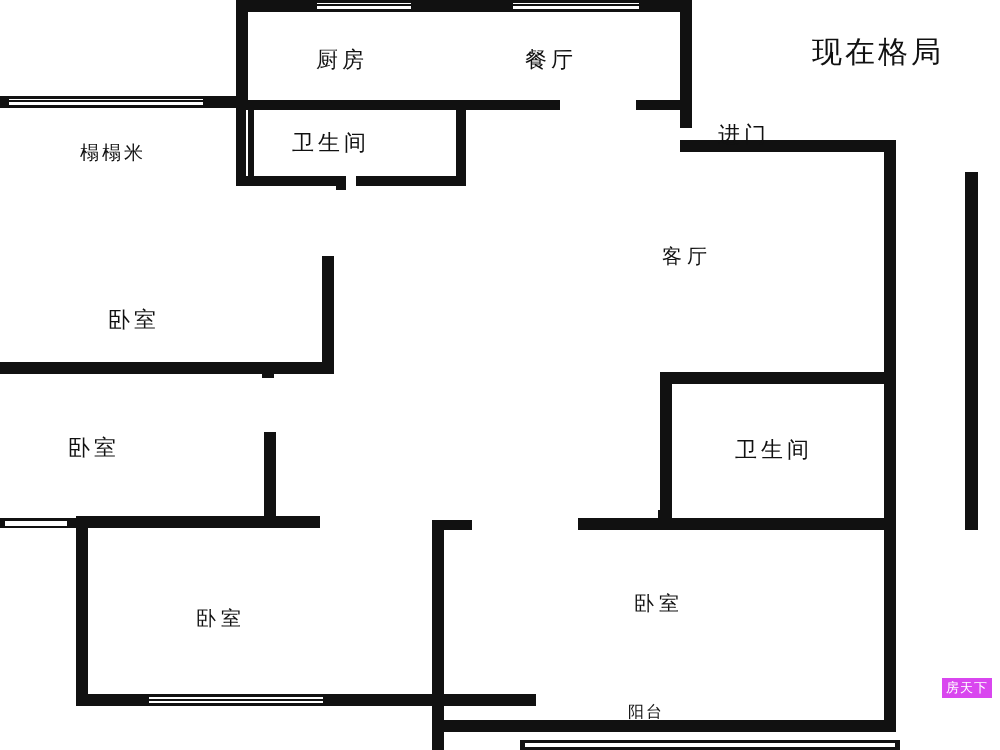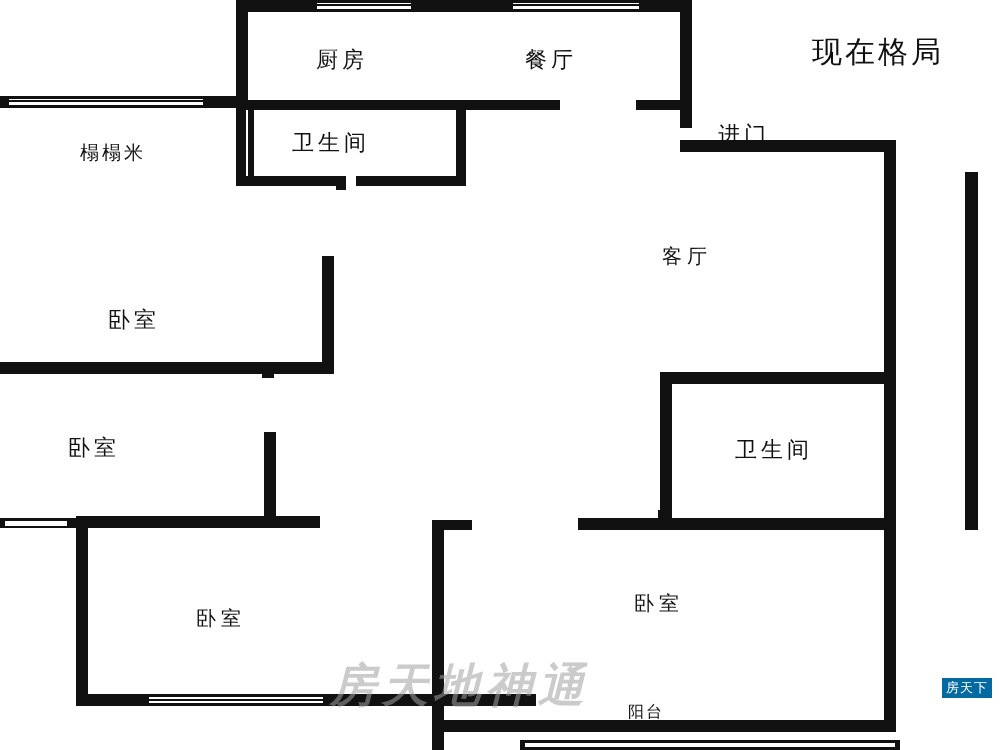--- a/index.html
+++ b/index.html
@@ -71,21 +71,21 @@
     bottom: 10px;
     width: 200px;
     height: 62px;
   }
   .wm-brand .b-top {
     position: absolute;
     right: 2px;
     top: 0px;
     font-size: 13px;
     color: #ffffff;
-    background: #0369a1;
+    background: #d946ef;
     padding: 1px 4px;
     letter-spacing: 1px;
     font-family: "Liberation Sans", sans-serif;
   }
   .wm-brand .b-main {
     position: absolute;
     right: 0px;
     top: 16px;
     font-size: 42px;
     font-weight: bold;
@@ -205,19 +205,18 @@
   <div class="label lbl-room-md" style="left:68px; top:433px;">卧室</div>
 
   <div class="label lbl-room-md" style="left:735px; top:435px;">卫生间</div>
 
   <div class="label lbl-room-lg" style="left:196px; top:605px;">卧室</div>
 
   <div class="label lbl-room-lg" style="left:634px; top:590px;">卧室</div>
 
   <div class="label lbl-small" style="left:628px; top:702px;">阳台</div>
 
-  <div class="wm-center">房天地神通</div>
 
   <div class="wm-brand">
     <div class="b-top">房天下</div>
   </div>
 
 </div>
 
 </body></html>

